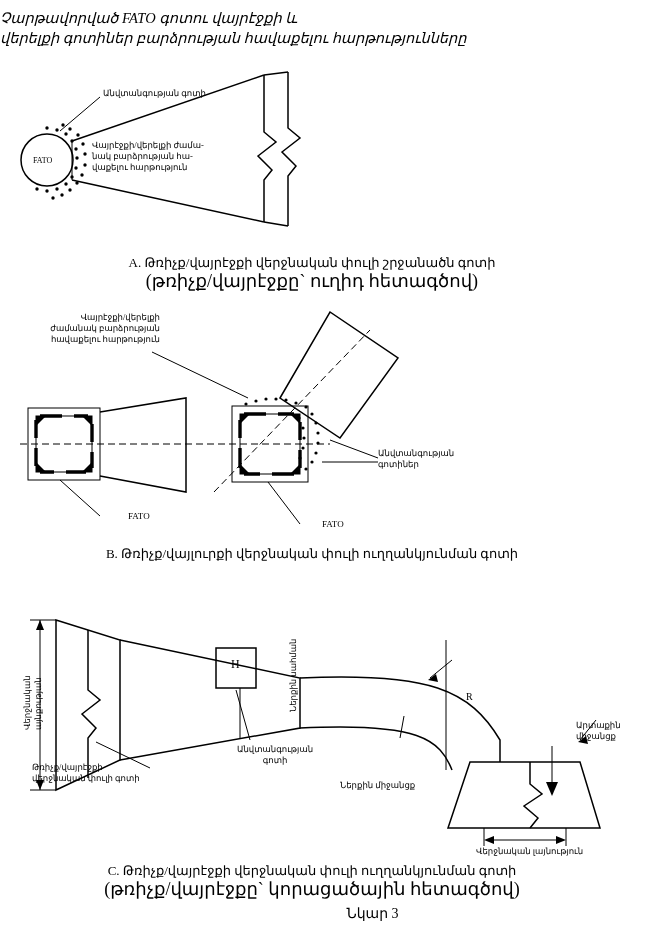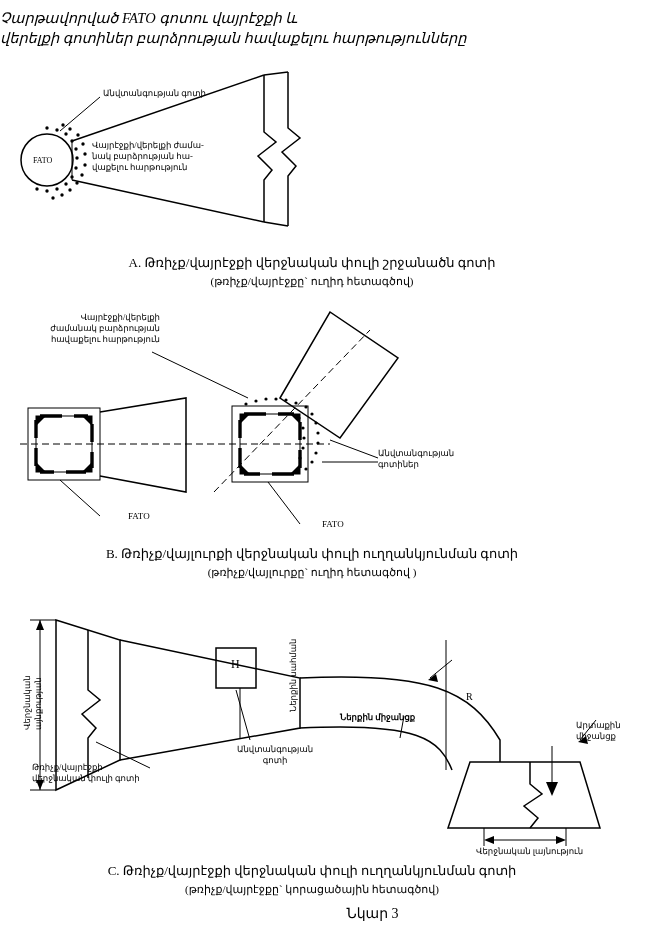--- a/index.html
+++ b/index.html
@@ -3,21 +3,21 @@
 <meta charset="utf-8">
 <style>
   html,body{margin:0;padding:0;background:#ffffff;}
   body{width:657px;height:939px;position:relative;font-family:"Liberation Serif",serif;color:#000;}
   .page{position:relative;width:657px;height:939px;overflow:hidden;}
 
   .title{position:absolute;left:0;top:8px;width:657px;font-style:italic;font-size:14.5px;line-height:20px;}
   .title div{white-space:nowrap;}
 
   .cap{position:absolute;width:624px;left:0;text-align:center;font-size:13px;line-height:19px;}
-  .cap .l2{font-size:11px;}
+  .cap .l2{font-size:18px;}
 
   .figlabel{position:absolute;font-size:8.5px;line-height:10px;font-family:"Liberation Serif",serif;}
   .figlabel.vert{transform:rotate(-90deg);transform-origin:0 0;white-space:nowrap;}
 
   .bottom{position:absolute;left:0;top:905px;width:657px;text-align:center;font-size:14px;padding-left:44px;}
 
   svg{position:absolute;left:0;top:0;}
   .ln{stroke:#000;fill:none;}
   .lw1{stroke-width:1;}
   .lw15{stroke-width:1.5;}
@@ -192,30 +192,29 @@
   <div class="figlabel" style="left:10px;top:312px;width:150px;white-space:pre-line;line-height:11px;text-align:right;"><span>Վայրէջքի/վերելքի
 ժամանակ     բարձրության
 հավաքելու հարթություն</span></div>
   <div class="figlabel" style="left:378px;top:448px;width:110px;white-space:pre-line;line-height:11px;"><span>Անվտանգության
 գոտիներ</span></div>
   <div class="figlabel" style="left:128px;top:511px;font-size:9px;"><span>FATO</span></div>
   <div class="figlabel" style="left:322px;top:519px;font-size:9px;"><span>FATO</span></div>
 
   <div class="cap" style="top:544px;">
     <div>B. Թռիչք/վայլուրքի վերջնական փուլի ուղղանկյունման գոտի</div>
-    <div class="l2">(թռիչք/վայլուրքը` ուղիդ հետագծով )</div>
   </div>
 
   <div class="figlabel vert" style="left:22px;top:730px;white-space:pre-line;line-height:11px;"><span>Վերջնական
 այնքության</span></div>
   <div class="figlabel" style="left:231px;top:659px;font-size:12px;"><span>H</span></div>
   <div class="figlabel vert" style="left:288px;top:712px;white-space:nowrap;"><span>Ներքին սահման</span></div>
   <div class="figlabel" style="left:230px;top:744px;width:90px;white-space:pre-line;line-height:11px;text-align:center;"><span>Անվտանգության
 գոտի</span></div>
-  <div class="figlabel" style="left:340px;top:712px;font-weight:bold;"><span>Ներքին միջանցք</span></div>
+  <div class="figlabel" style="left:340px;top:780px;"><span>Ներքին միջանցք</span></div>
   <div class="figlabel" style="left:466px;top:692px;font-size:10px;"><span>R</span></div>
   <div class="figlabel" style="left:576px;top:720px;width:70px;white-space:pre-line;line-height:11px;"><span>Արտաքին
 միջանցք</span></div>
   <div class="figlabel" style="left:32px;top:762px;width:120px;white-space:pre-line;line-height:11px;"><span>Թռիչք/վայրէջքի
 վերջնական փուլի գոտի</span></div>
   <div class="figlabel" style="left:476px;top:846px;"><span>Վերջնական լայնություն</span></div>
 
   <div class="cap" style="top:861px;text-align:center;">
     <div>C. Թռիչք/վայրէջքի վերջնական փուլի ուղղանկյունման գոտի</div>
     <div class="l2">(թռիչք/վայրէջքը` կորացածային հետագծով)</div>

